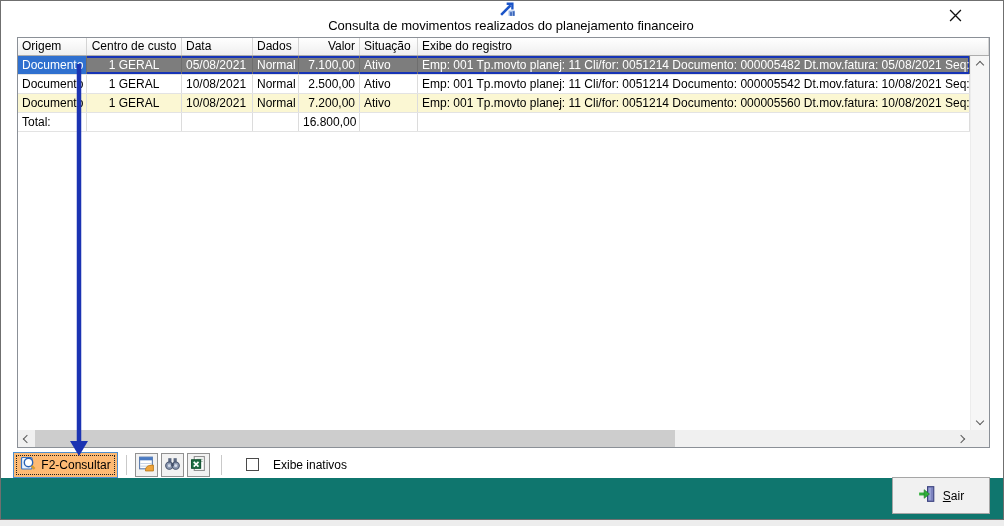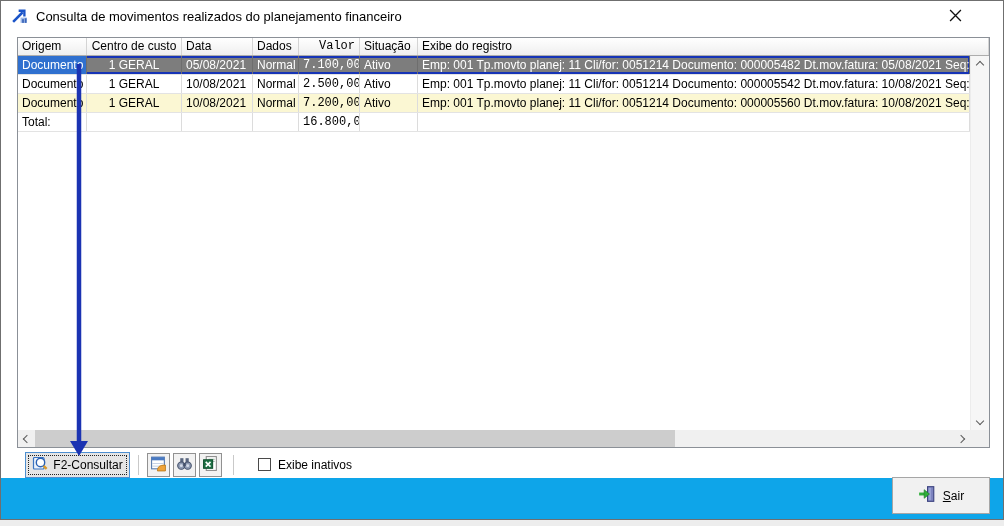--- a/index.html
+++ b/index.html
@@ -1,36 +1,36 @@
 <!DOCTYPE html>
 <html><head>
 <meta charset="utf-8">
 <style>
   html,body{margin:0;padding:0;background:#ededed;}
   body{width:1004px;height:526px;font-family:"Liberation Sans",sans-serif;}
   .window{position:relative;width:1002px;height:518px;border:1px solid #6f6f6f;background:#fff;font-size:12px;color:#000;overflow:hidden;}
 
   
-  .titlebar{position:absolute;left:0;top:0;right:0;height:30px;display:flex;align-items:center;padding-left:10px;background:#fff;}
+  .titlebar{position:absolute;left:0;top:0;right:0;height:30px;display:flex;align-items:center;padding-left:10px;background:#fff;flex-direction:column;}
   .app-icon{width:17px;height:17px;display:inline-flex;}
   .title{margin-left:8px;font-size:13px;white-space:nowrap;}
   .closebtn{position:absolute;left:935px;top:3px;width:38px;height:25px;display:flex;align-items:center;justify-content:center;background:transparent;border:none;cursor:default;}
 
   
   .grid{position:absolute;left:16px;top:36px;width:973px;height:411px;border:1px solid #8b9097;background:#fff;box-sizing:border-box;}
   .grid-header{position:absolute;left:0;top:0;right:0;height:18px;display:flex;background:linear-gradient(#ffffff,#efefef);border-bottom:1px solid #adadad;box-sizing:border-box;}
   .hcell{box-sizing:border-box;border-right:1px solid #d4d4d4;padding:1px 4px 0 4px;line-height:15px;overflow:hidden;white-space:nowrap;}
   .grid-body{position:absolute;left:0;top:18px;right:19px;bottom:17px;overflow:hidden;background:#fff;}
   .grow{display:flex;height:19px;box-sizing:border-box;border-bottom:1px solid #e3e3e3;background:#fff;}
   .cell{box-sizing:border-box;border-right:1px solid #dcdcdc;padding:2px 4px 0 4px;line-height:15px;white-space:nowrap;overflow:hidden;}
   .c0{width:69px;flex:none;}
   .c1{width:95px;flex:none;text-align:center;}
   .c2{width:71px;flex:none;}
   .c3{width:46px;flex:none;}
-  .c4{width:61px;flex:none;text-align:right;font-family:Liberation Mono, monospace;}
+  .c4{width:61px;flex:none;text-align:right;}
   .c5{width:58px;flex:none;}
   .c6{flex:1;}
   .grid-header .c1{text-align:center;}
   .sel{background:#7d7d7d;color:#fff;box-shadow:inset 0 0 0 2px #1634b6;}
   .sel .cell{border-right-color:#6e6e6e;border-bottom:none;}
   .sel .c0{background:#2f70cf;}
   .yellow{background:#fbf7d3;}
 
   
   .vscroll{position:absolute;top:18px;right:0;width:19px;bottom:17px;background:#f6f6f6;border-left:1px solid #ececec;box-sizing:border-box;}
@@ -42,28 +42,28 @@
   .hthumb{position:absolute;left:17px;top:0;height:17px;width:640px;background:#cdcdcd;}
   .corner{position:absolute;right:0;bottom:0;width:19px;height:17px;background:#f0f0f0;}
   .chev{display:inline-block;width:5px;height:5px;border:solid #5b5b5b;border-width:0 1.6px 1.6px 0;}
   .chev.up{transform:rotate(-135deg);}
   .chev.down{transform:rotate(45deg);}
   .chev.left{transform:rotate(135deg);}
   .chev.right{transform:rotate(-45deg);}
 
   
   .toolbar{position:absolute;left:12px;top:450px;height:27px;display:flex;align-items:center;}
-  .f2btn{height:26px;width:105px;display:flex;align-items:center;justify-content:center;gap:5px;background:#e5e5e5;border:1px solid #4e8fd0;outline:1px dotted #222;outline-offset:-4px;font:inherit;padding:0;cursor:default;margin-left:12px;}
+  .f2btn{height:26px;width:105px;display:flex;align-items:center;justify-content:center;gap:5px;background:#fdba74;border:1px solid #4e8fd0;outline:1px dotted #222;outline-offset:-4px;font:inherit;padding:0;cursor:default;}
   .sep{width:1px;height:20px;background:#c9c9c9;margin:0 8px;flex:none;}
   .iconbtn{width:23px;height:24px;margin-right:3px;background:#f2f2f2;border:1px solid #919191;display:flex;align-items:center;justify-content:center;padding:0;cursor:default;}
   .checkbox{width:13px;height:13px;border:1px solid #4a4a4a;background:#fff;margin-left:16px;flex:none;box-sizing:border-box;}
-  .cblabel{margin-left:7px;white-space:nowrap;}
-
-  
-  .footer{position:absolute;left:0;right:0;bottom:0;height:41px;background:#0ea5e9;}
+  .cblabel{margin-left:14px;white-space:nowrap;}
+
+  
+  .footer{position:absolute;left:0;right:0;bottom:0;height:41px;background:#0f766e;}
   .sairbtn{position:absolute;right:13px;bottom:5px;width:98px;height:37px;background:#f1f1f1;border:1px solid #a6a6a6;display:flex;align-items:center;justify-content:center;gap:7px;font:inherit;cursor:default;}
   .sairbtn u{text-decoration:underline;}
 
   
   .anno{position:absolute;left:0;top:0;width:1002px;height:518px;pointer-events:none;z-index:9;}
 </style>
 </head>
 <body>
 
 <div class="window">

